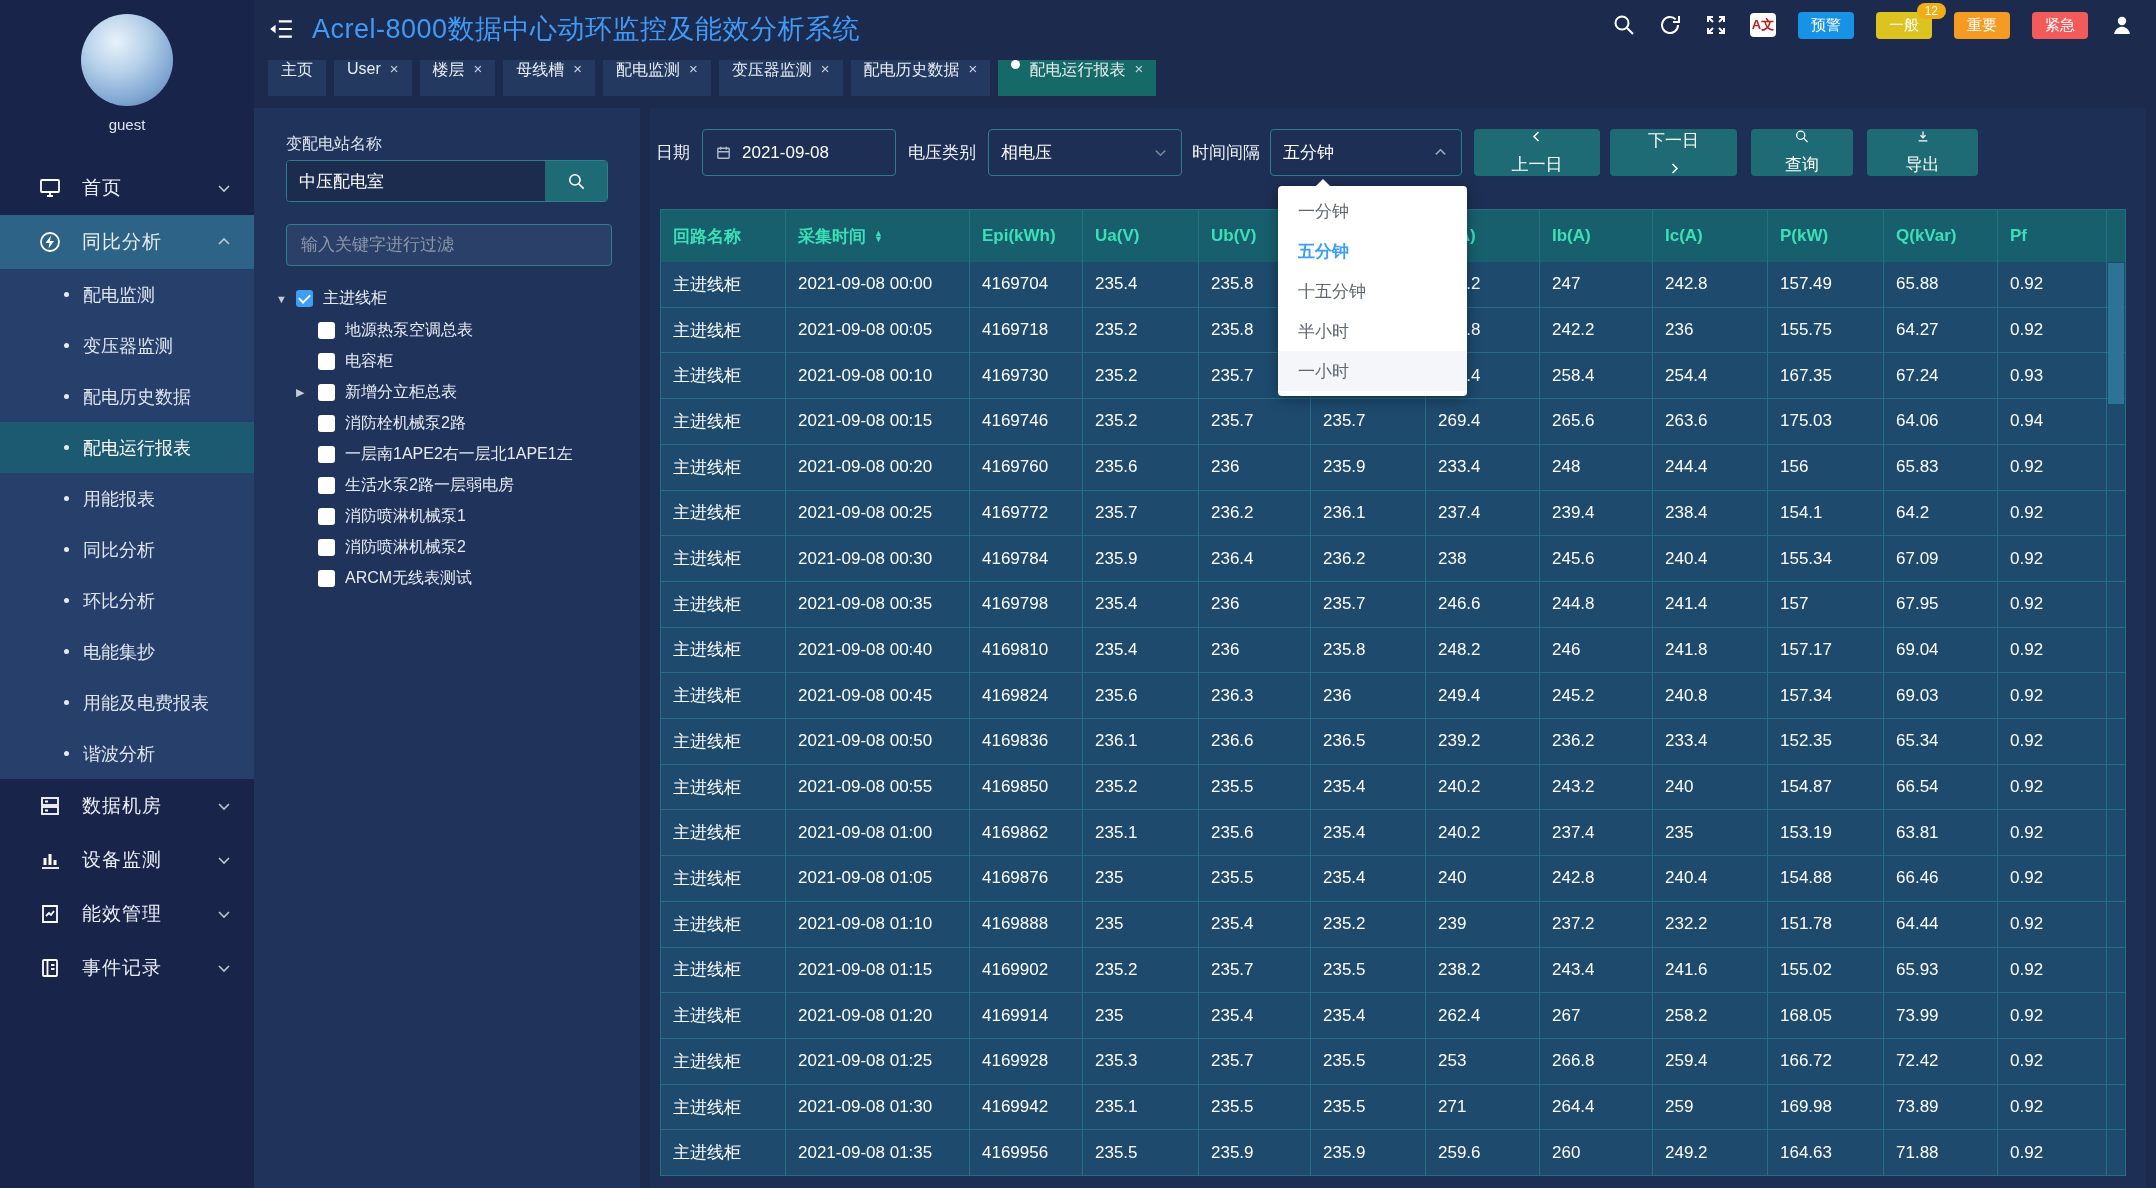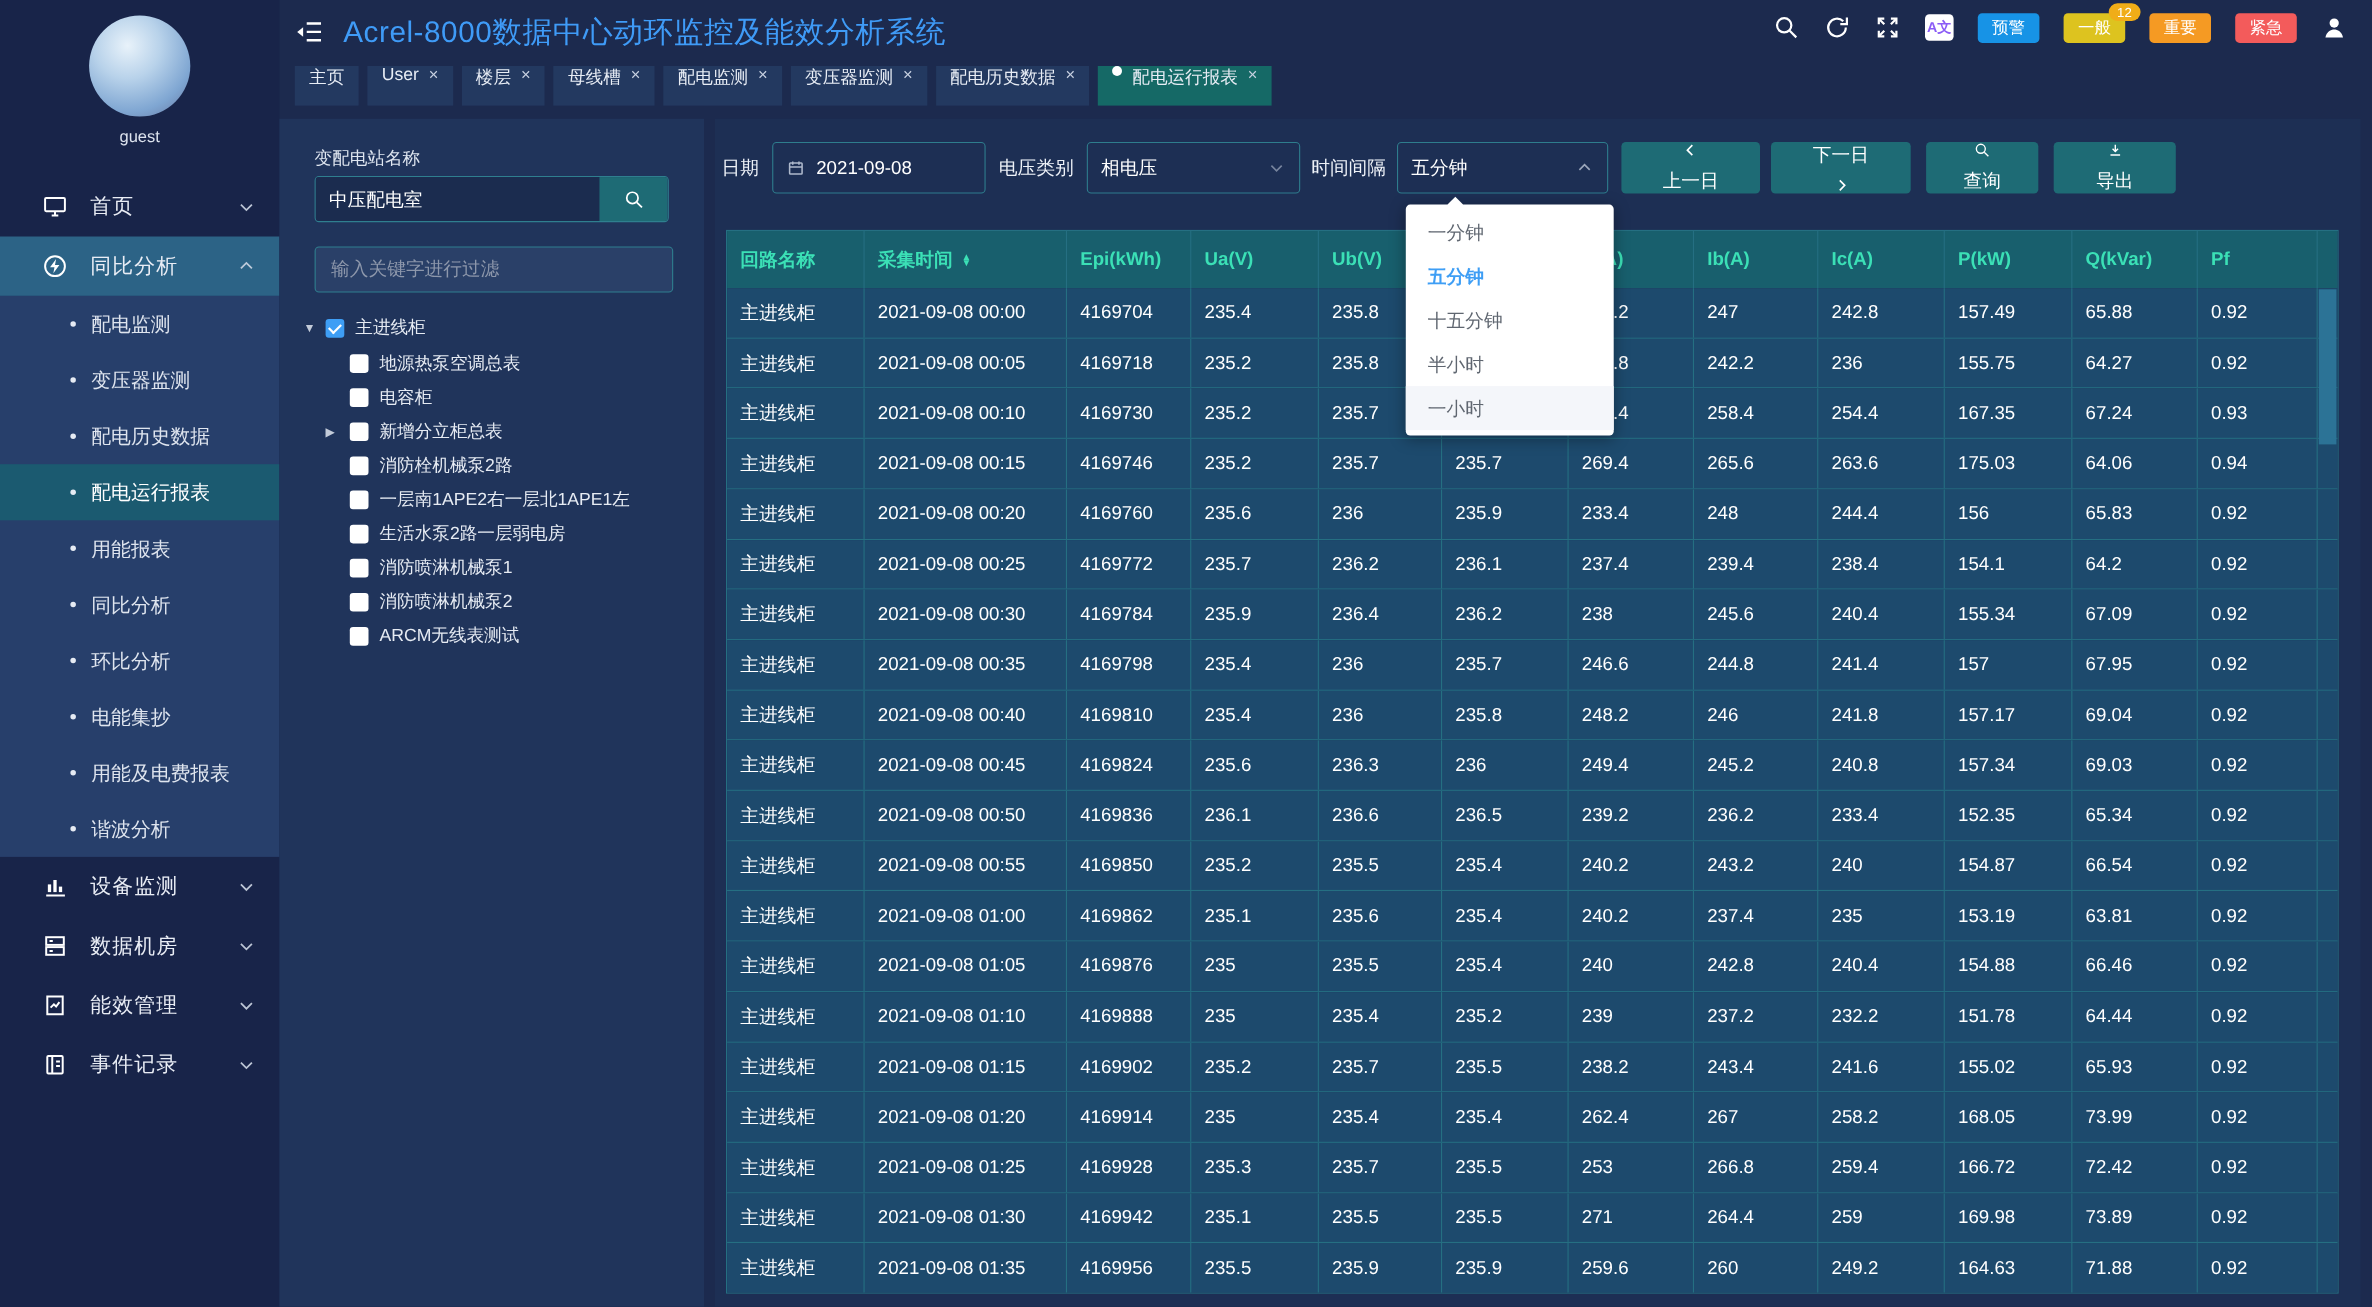--- a/index.html
+++ b/index.html
@@ -28,21 +28,21 @@
   .sub-item.act { background:#1b5a70; color:#ffffff; }
 
   
   .topbar { position:absolute; left:254px; top:0; width:1902px; height:58px; display:flex; align-items:center; }
   .fold-icon { margin-left:14px; width:26px; height:26px; cursor:pointer; }
   .fold-icon svg { width:26px; height:26px; }
   .app-title { margin-left:18px; font-size:27px; font-weight:400; color:#3f9bf7; letter-spacing:.5px; white-space:nowrap; }
   .top-right { position:absolute; right:22px; top:0; height:50px; display:flex; align-items:center; gap:22px; }
   .tool-ic { width:24px; height:24px; cursor:pointer; display:inline-flex; }
   .tool-ic svg { width:24px; height:24px; }
-  .trans-ic { width:26px; height:24px; background:#fff; border-radius:4px; color:#8b5cf6; font-size:13px; font-weight:bold;
+  .trans-ic { width:26px; height:24px; background:#fff; border-radius:4px; color:#b91c1c; font-size:13px; font-weight:bold;
     display:flex; align-items:center; justify-content:center; cursor:pointer; }
   .badge-wrap { position:relative; cursor:pointer; }
   .badge { display:inline-block; min-width:56px; text-align:center; padding:4px 10px; border-radius:4px; font-size:15px; color:#fff; }
   .badge-pill { position:absolute; top:-9px; right:-14px; background:#f0ad18; color:#fff; font-size:12px;
     padding:1px 8px; border-radius:9px; }
 
   
   .tabbar { position:absolute; left:254px; top:58px; width:1902px; height:40px; display:flex; align-items:center; padding-left:14px; gap:8px; }
   .tab { display:flex; height:36px; padding:0 13px; background:#233960; color:#e8edf5; font-size:16px; cursor:pointer; white-space:nowrap; }
   .tab .tab-x { margin-left:9px; font-size:15px; color:#c9d2e2; cursor:pointer; }
@@ -187,40 +187,40 @@
             <span>用能及电费报表</span>
           </div>
           <div class="sub-item">
             <span class="dot"></span>
             <span>谐波分析</span>
           </div>
         </div>
         <div class="side-item">
           <span class="icon">
             <svg viewBox="0 0 24 24" fill="none" stroke="#fff" stroke-width="1.8">
+              <rect x="4" y="4" width="16" height="7"></rect>
+              <rect x="4" y="13" width="16" height="7"></rect>
+              <path d="M7 7.5h3M7 16.5h3"></path>
+            </svg>
+          </span>
+          <span class="side-label">数据机房</span>
+          <span class="chev"><svg viewBox="0 0 16 16" fill="none" stroke="#cdd6e4" stroke-width="1.6">
+              <polyline points="3,6 8,11 13,6"></polyline>
+            </svg></span>
+        </div>
+        <div class="side-item">
+          <span class="icon">
+            <svg viewBox="0 0 24 24" fill="none" stroke="#fff" stroke-width="1.8">
               <path d="M4 20h17"></path>
               <rect x="5.5" y="10" width="3" height="7" fill="#fff" stroke="none"></rect>
               <rect x="10.5" y="6" width="3" height="11" fill="#fff" stroke="none"></rect>
               <rect x="15.5" y="12" width="3" height="5" fill="#fff" stroke="none"></rect>
             </svg>
           </span>
           <span class="side-label">设备监测</span>
-          <span class="chev"><svg viewBox="0 0 16 16" fill="none" stroke="#cdd6e4" stroke-width="1.6">
-              <polyline points="3,6 8,11 13,6"></polyline>
-            </svg></span>
-        </div>
-        <div class="side-item">
-          <span class="icon">
-            <svg viewBox="0 0 24 24" fill="none" stroke="#fff" stroke-width="1.8">
-              <rect x="4" y="4" width="16" height="7"></rect>
-              <rect x="4" y="13" width="16" height="7"></rect>
-              <path d="M7 7.5h3M7 16.5h3"></path>
-            </svg>
-          </span>
-          <span class="side-label">数据机房</span>
           <span class="chev"><svg viewBox="0 0 16 16" fill="none" stroke="#cdd6e4" stroke-width="1.6">
               <polyline points="3,6 8,11 13,6"></polyline>
             </svg></span>
         </div>
         <div class="side-item">
           <span class="icon">
             <svg viewBox="0 0 24 24" fill="none" stroke="#fff" stroke-width="1.8">
               <path d="M5 4h14v16H5z"></path>
               <path d="M8 14l3-3 2 2 3-4"></path>
             </svg>

